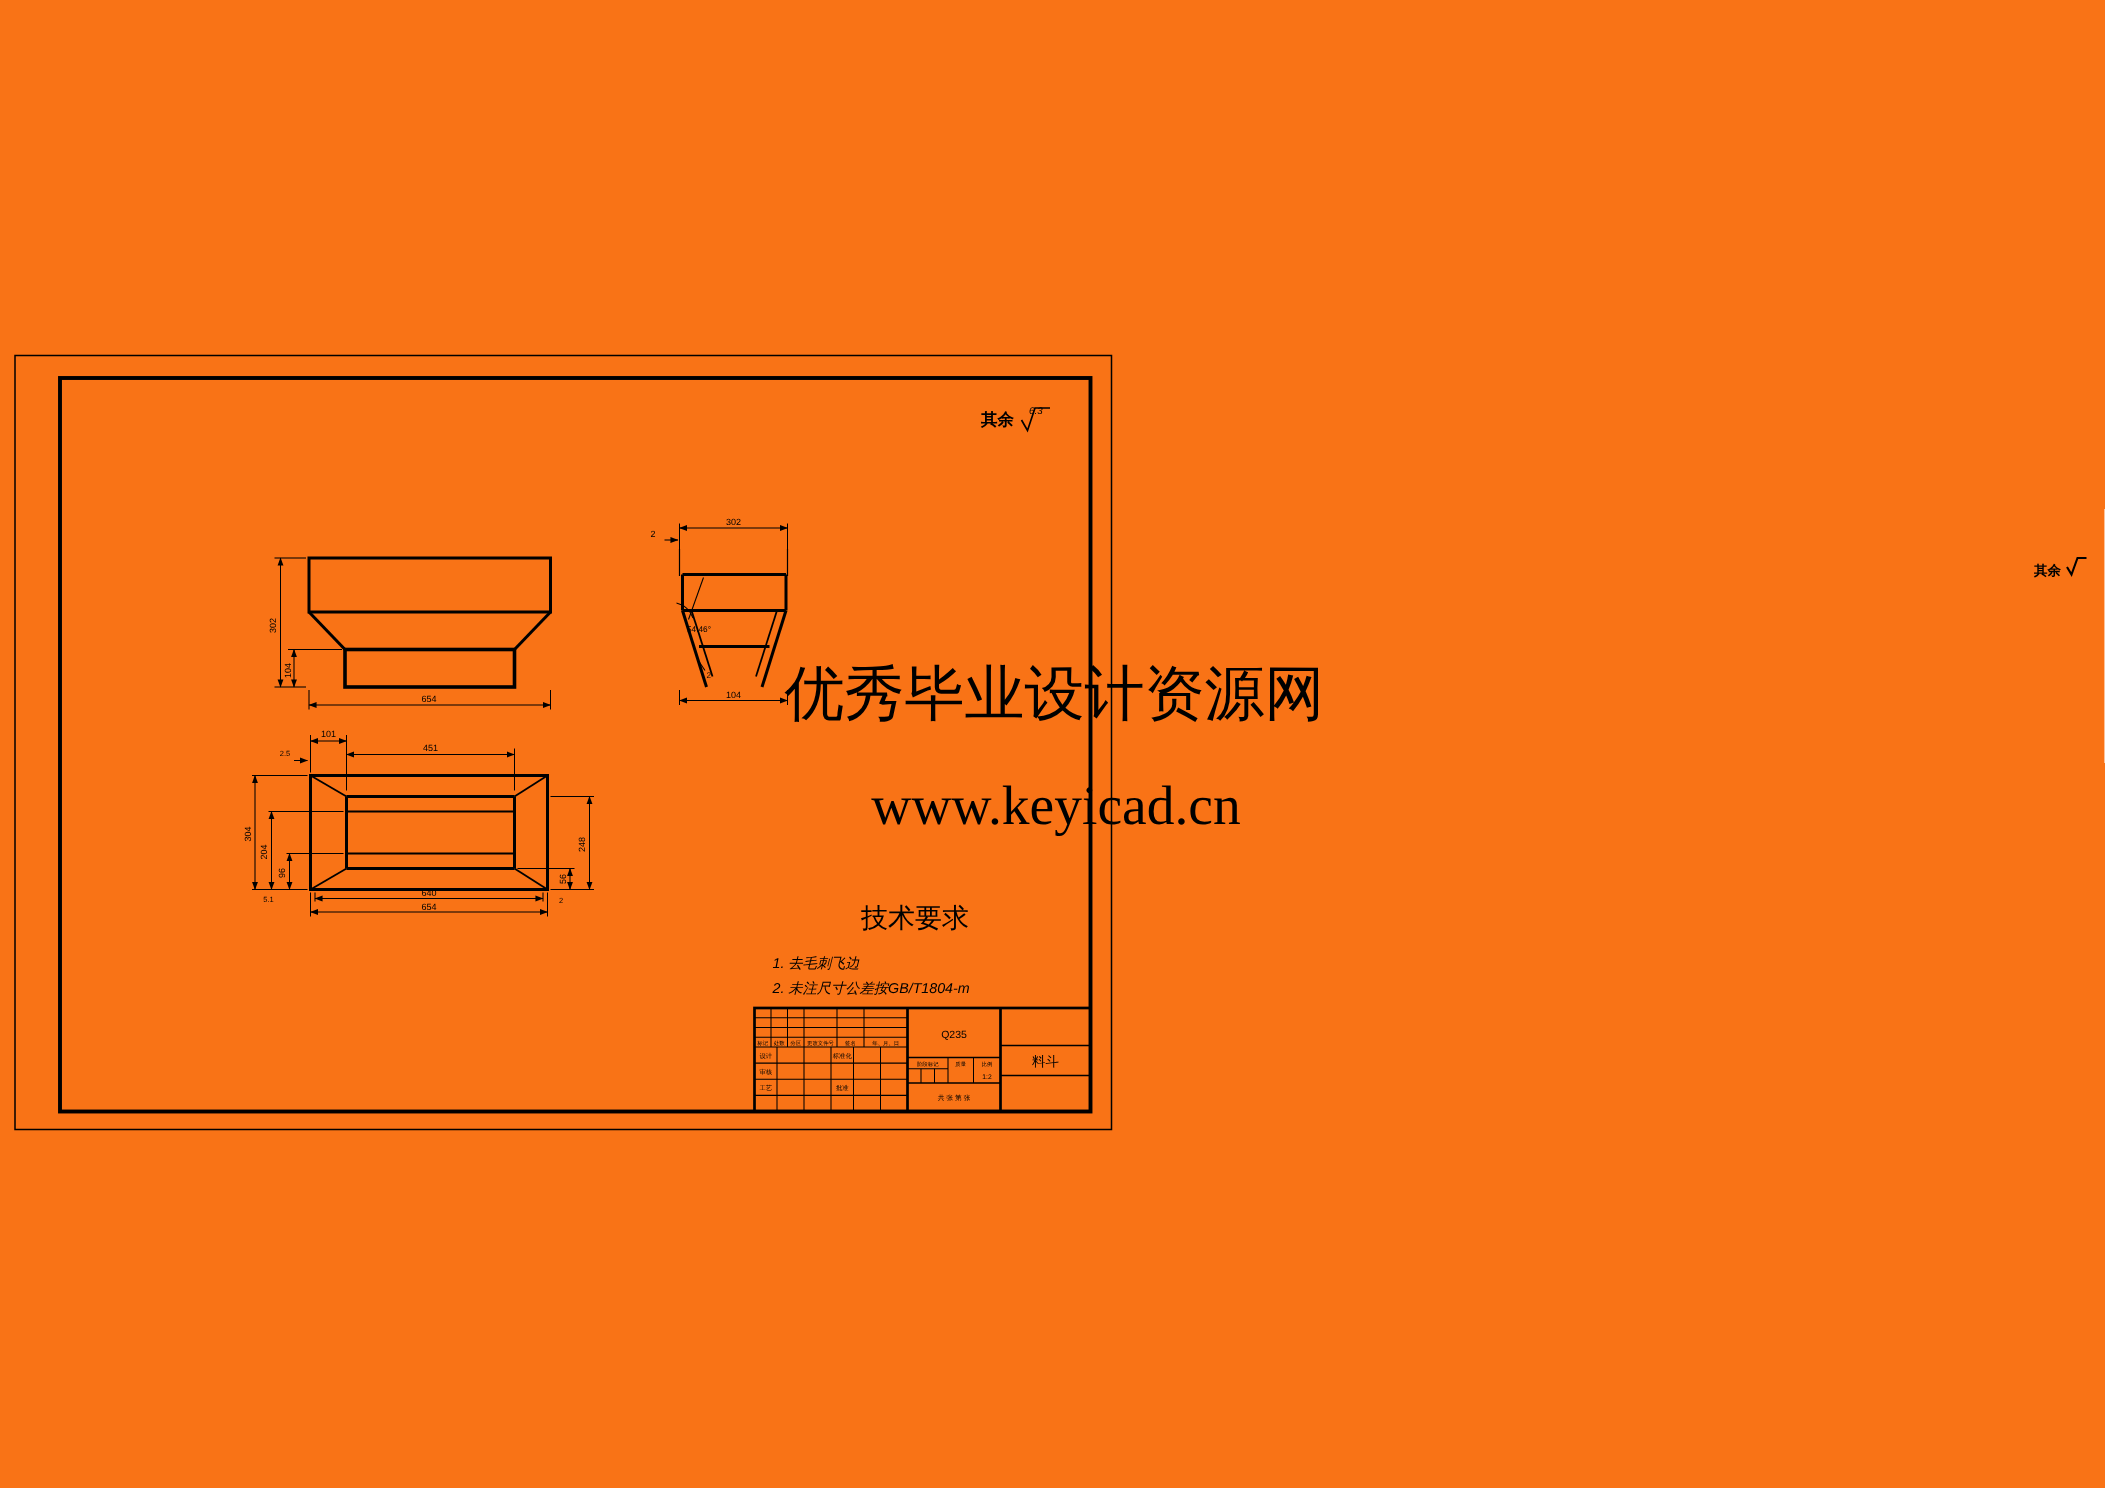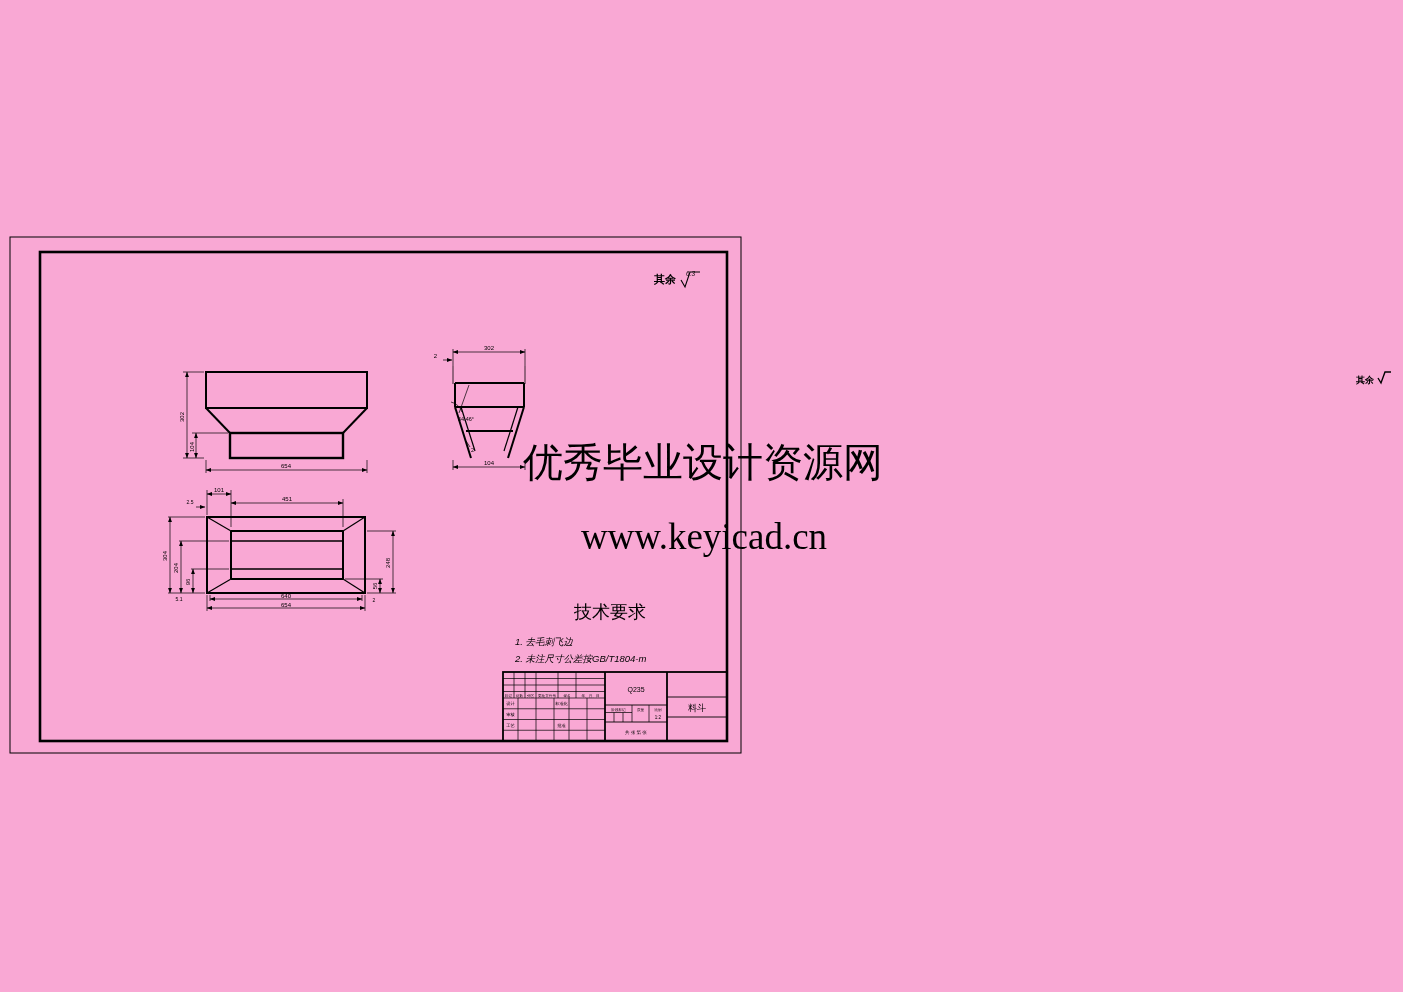--- a/index.html
+++ b/index.html
@@ -1,16 +1,16 @@
 <!DOCTYPE html>
 <html><head>
 <meta charset="utf-8">
 <style>
   html,body{margin:0;padding:0;background:#ffffff;}
-  .canvas{position:relative;width:1403px;height:992px;background:#f9a8d4;overflow:hidden;
+  .canvas{position:relative;width:1403px;height:992px;background:#f97316;overflow:hidden;
           font-family:"Liberation Sans",sans-serif;}
   svg{position:absolute;left:0;top:0;}
   svg text{fill:#000000;font-family:"Liberation Sans",sans-serif;}
   .cad-italic{font-style:italic;}
   .wm{font-family:"Liberation Serif",serif;}
 </style>
 </head>
 <body>
 
 <div class="canvas">

